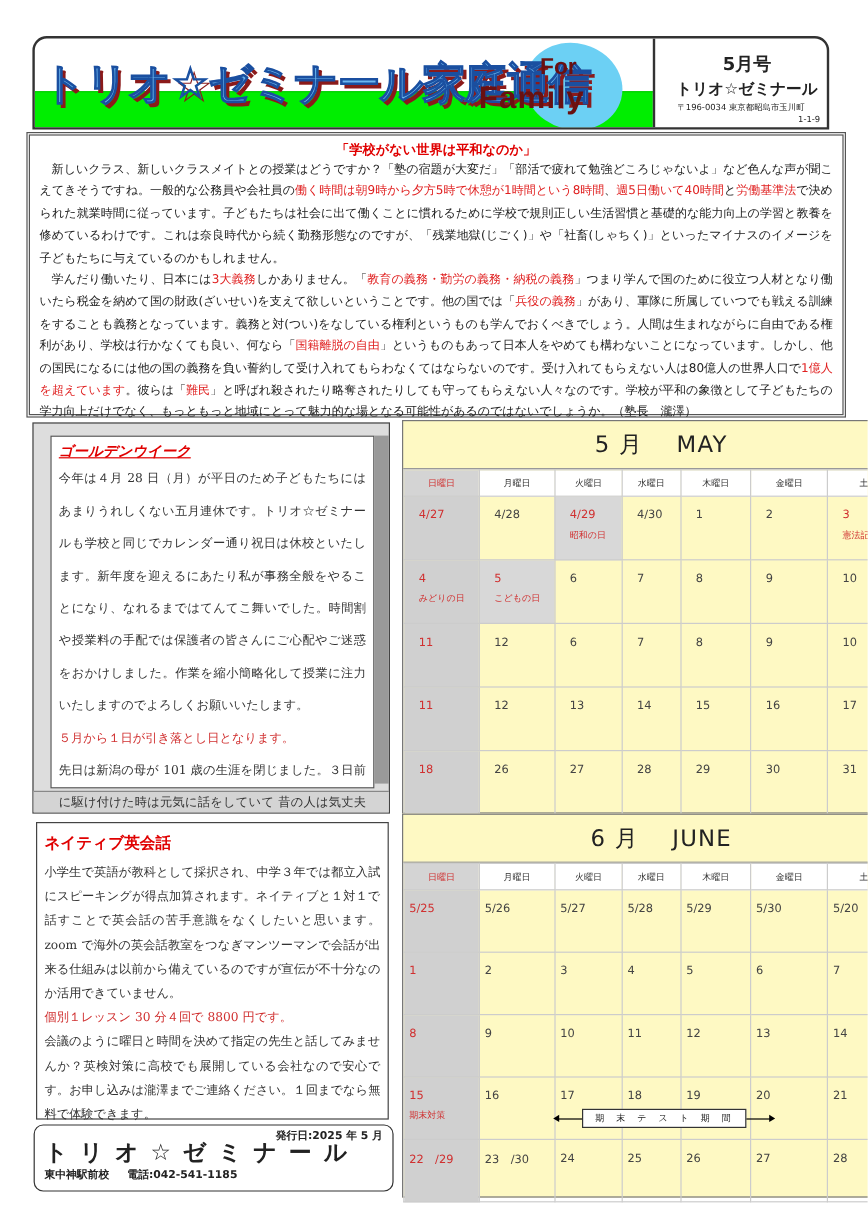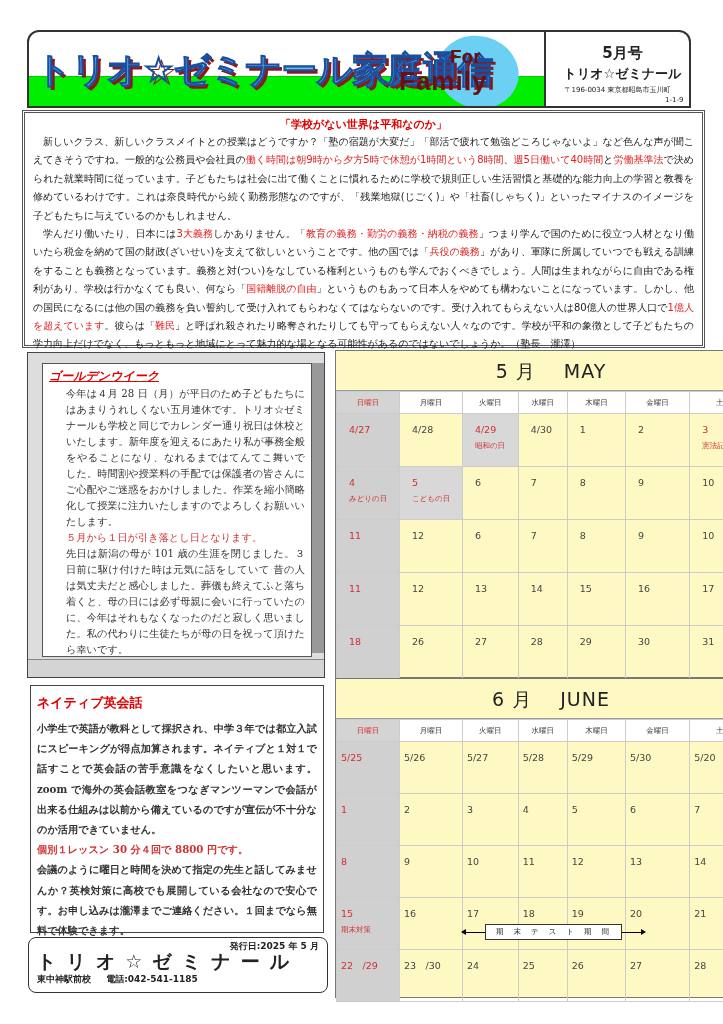--- a/index.html
+++ b/index.html
@@ -35,27 +35,27 @@
   .editorial-title { text-align: center; color: #e00000; font-size: 11px; font-weight: bold; margin-bottom: 1px; }
   .editorial p { font-size: 10px; line-height: 18.4px; text-indent: 1em; text-align: justify; }
   .red { color: #e02020; }
 
   
   .gw-frame { position: absolute; left: 27px; top: 352px; width: 298px; height: 326px; background: #ddd; border: 1px solid #444; }
   .gw-right-shade { position: absolute; right: 0; top: 10px; width: 12px; height: 290px; background: #999; }
   .gw-bottom-shade { position: absolute; left: 0; bottom: 0; width: 100%; height: 18px; background: #d4d4d4; border-top: 1px solid #888; }
   .gw-inner { position: absolute; left: 14px; top: 10px; width: 270px; height: 294px; background: #fff; border: 1px solid #555; padding: 4px 6px; }
   .gw-title { color: #e00000; font-size: 12px; font-weight: bold; font-style: italic; text-decoration: underline; margin-bottom: 1px; }
-  .gw-inner p { font-family: "DejaVu Serif", serif; font-size: 10.2px; line-height: 16px; color: #333; text-align: justify; margin-left: 17px; }
+  .gw-inner p { font-family: "DejaVu Serif", serif; font-size: 10.2px; line-height: 27px; color: #333; text-align: justify; }
   .gw-inner p.red { color: #d03030; }
 
   
   .eng-box { position: absolute; left: 30px; top: 685px; width: 294px; height: 248px; background: #fff; border: 1px solid #444; padding: 8px 6px; }
   .eng-title { color: #e00000; font-size: 13px; font-weight: bold; margin-bottom: 6px; }
-  .eng-box p { font-family: "DejaVu Serif", serif; font-size: 10.2px; line-height: 20.2px; color: #333; text-align: justify; font-weight: bold; }
+  .eng-box p { font-family: "DejaVu Serif", serif; font-size: 10.2px; line-height: 20.2px; color: #333; text-align: justify; }
   .eng-box p.red { color: #d03030; }
 
   
   .footer-box { position: absolute; left: 28px; top: 937px; width: 300px; height: 56px; border: 1px solid #333; border-radius: 8px; background: #fff; padding: 2px 8px; }
   .issue-date { text-align: right; font-size: 9px; font-weight: bold; }
   .footer-name { font-size: 19px; font-weight: bold; letter-spacing: 10px; line-height: 20px; margin-top: -2px; }
   .footer-contact { font-size: 9px; font-weight: bold; margin-top: 2px; }
   .footer-contact span { margin-right: 12px; }
 
   

